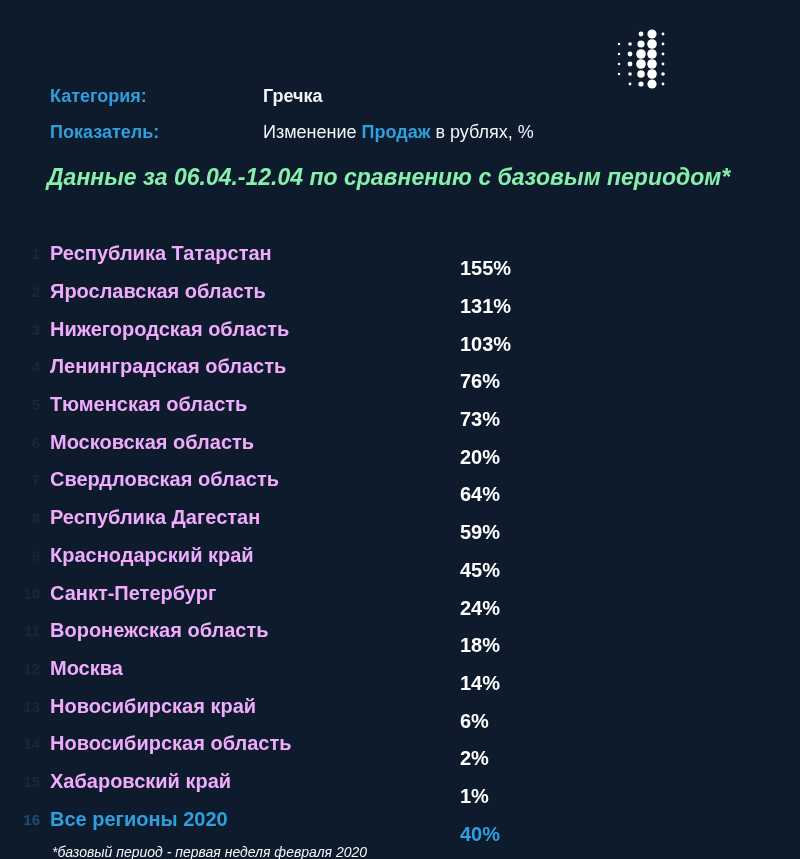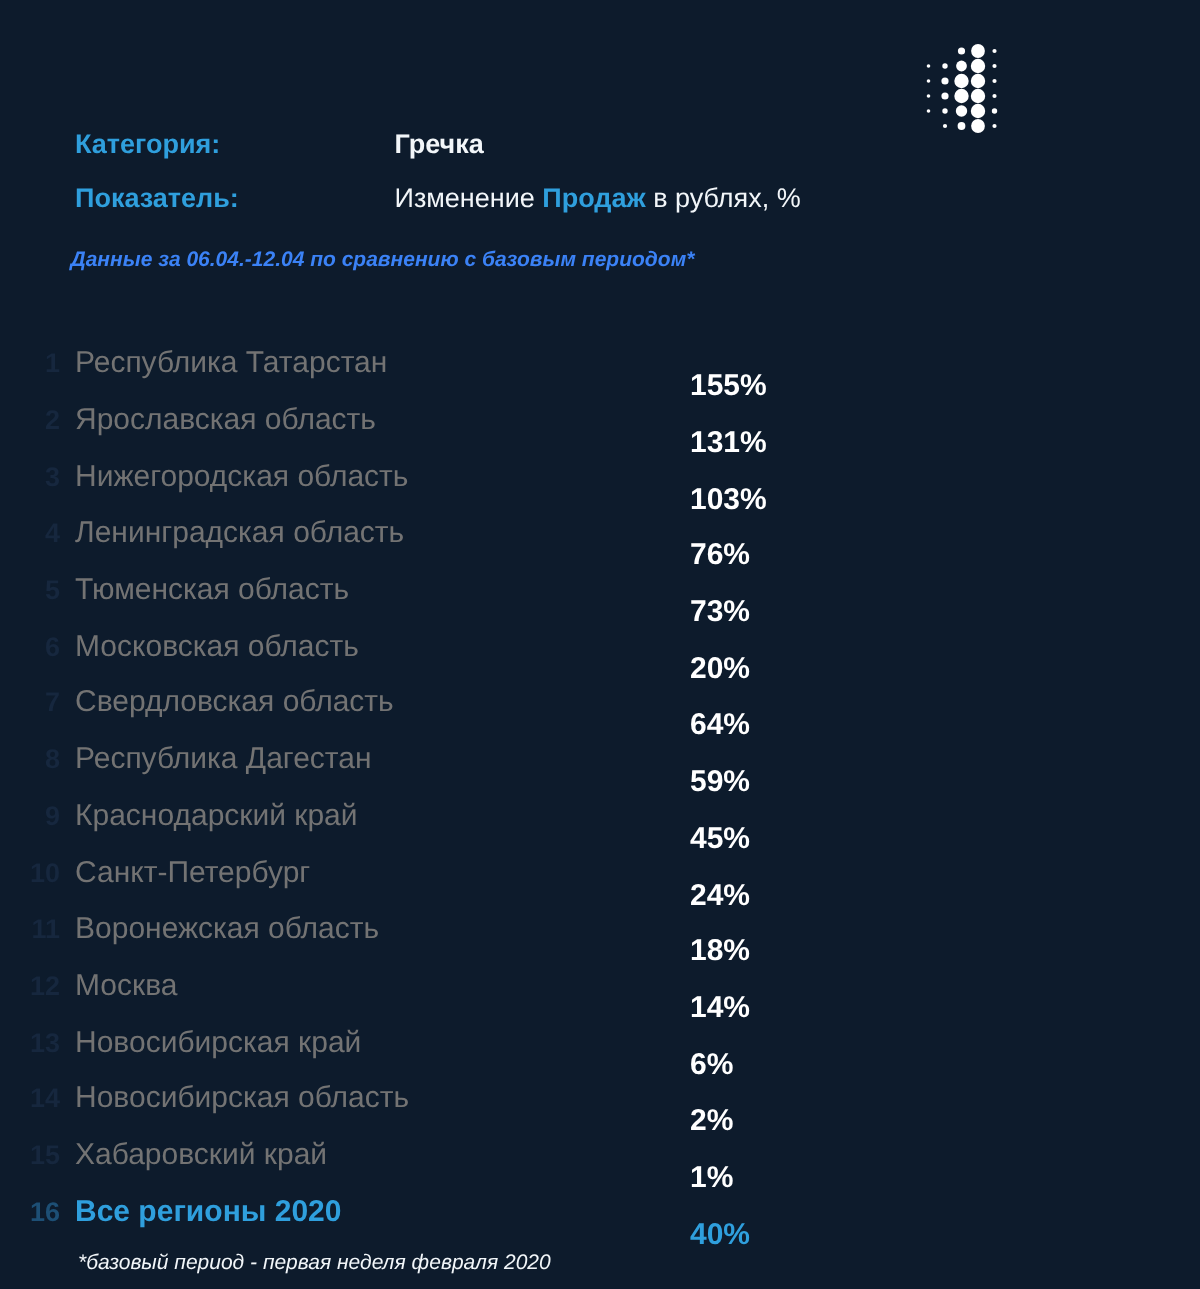--- a/index.html
+++ b/index.html
@@ -24,36 +24,36 @@
 
   
   .header { margin: 84px 0 0 50px; }
   .header-line { display: flex; align-items: flex-end; height: 23px; margin-bottom: 13px; font-size: 18px; }
   .header-label { width: 213px; color: #2f9fdd; font-weight: bold; }
   .header-value { color: #f2f6f9; }
   .header-value.bold { font-weight: bold; }
   .hl-blue { color: #2f9fdd; font-weight: bold; }
   .period-note {
     margin: 21px 0 0 -3px;
-    font-size: 14px; font-style: italic; font-weight: bold;
-    color: #3b82f6;
+    font-size: 23px; font-style: italic; font-weight: bold;
+    color: #86efac;
   }
 
   
   .table { margin: 44px 0 0 50px; width: 530px; }
   .row {
     position: relative; display: flex; align-items: center;
     height: 37.7px; font-size: 20px;
   }
   .row-num {
     position: absolute; left: -44px; width: 34px;
-    text-align: right; font-size: 18px; font-weight: bold;
+    text-align: right; font-size: 15px; font-weight: bold;
     color: #16273e;
   }
-  .row-region { flex: 1; color: #737373; }
+  .row-region { flex: 1; color: #f0abfc; font-weight: bold; }
   .row-value { width: 120px; font-weight: bold; color: #ffffff; margin-top: 30px; }
   .row.highlight .row-region,
   .row.highlight .row-value { color: #2f9fdd; font-weight: bold; }
   .row.highlight .row-num { color: #1d4f75; }
 
   
   .footer-note {
     margin: 6px 0 0 52px;
     font-size: 14px; font-style: italic;
     color: #f2f6f9;

